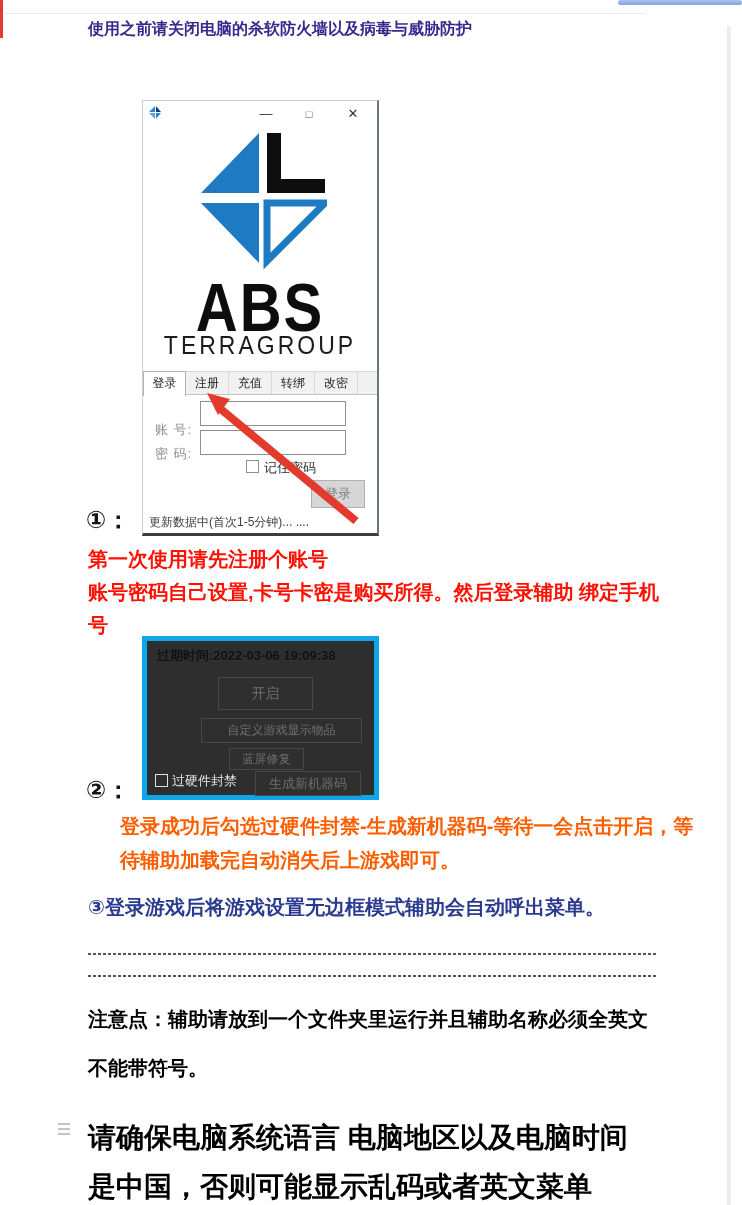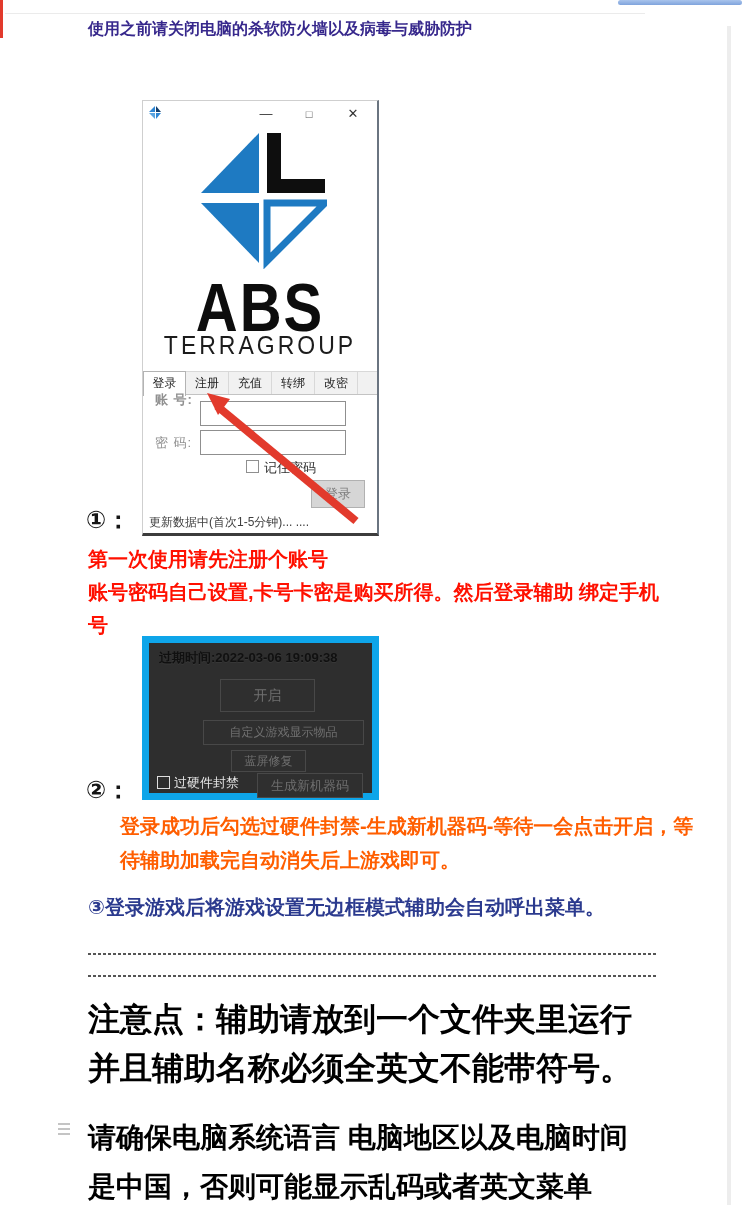--- a/index.html
+++ b/index.html
@@ -39,21 +39,21 @@
   .f-input { position:absolute; width:146px; height:25px; background:#fff; border:1px solid #8f8f8f; }
   .chk { position:absolute; width:13px; height:13px; border:1px solid #8f8f8f; background:#fff; }
   .chk-label { position:absolute; font-size:13px; color:#2f2f2f; }
   .btn-login { position:absolute; left:168px; top:379px; width:54px; height:28px; background:#d6d6d6;
                border:1px solid #b1b1b1; color:#7d7d7d; font-size:13px; text-align:center; line-height:26px; }
   .status { position:absolute; left:6px; top:413px; font-size:12px; color:#3f3f3f; white-space:nowrap; }
   .arrow-svg { position:absolute; left:0; top:0; pointer-events:none; }
 
   
   .win2 { position:absolute; left:142px; top:636px; width:237px; height:164px; background:#2e2e2e;
-          border:7px solid #0ea5e9; }
+          border:5px solid #0ea5e9; }
   .expire { position:absolute; left:10px; top:6px; font-size:13px; font-weight:bold; color:#101010;
             text-shadow:0 1px 0 rgba(120,120,120,0.12); white-space:nowrap; }
   .dbtn { position:absolute; background:#2f2f2f; border:1px solid #484848; color:#6f6f6f;
           text-align:center; }
   .d-start { left:71px; top:36px; width:95px; height:33px; font-size:14px; line-height:31px; }
   .d-custom { left:54px; top:77px; width:161px; height:25px; font-size:12px; line-height:23px; }
   .d-blue { left:82px; top:107px; width:75px; height:22px; font-size:12px; line-height:20px; }
   .d-newid { left:108px; top:130px; width:106px; height:25px; font-size:13px; line-height:23px; }
   .dchk { position:absolute; left:8px; top:133px; width:13px; height:13px; border:1px solid #dedede;
           background:transparent; }
@@ -64,21 +64,21 @@
   .m1 { top:504px; } .m2 { top:774px; }
   .red-block { position:absolute; left:88px; top:543px; width:580px; font-size:20px; line-height:33px;
                font-weight:bold; color:#ff1000; }
   .orange-block { position:absolute; left:88px; top:809px; width:580px; font-size:20px; line-height:34px;
                font-weight:bold; color:#ff5e00;margin-left:32px; }
   .blue-step { position:absolute; left:88px; top:891px; width:620px; font-size:20px; line-height:32px;
                font-weight:bold; color:#2b3a8e; }
   .dash { position:absolute; left:88px; width:568px; height:2px;
           background:repeating-linear-gradient(90deg,#555 0 3px,transparent 3px 5px); }
   .dash1 { top:953px; } .dash2 { top:975px; }
-  .note1 { position:absolute; left:88px; top:995px; width:572px; font-size:32px; line-height:49px;
+  .note1 { position:absolute; left:88px; top:995px; width:572px; font-size:20px; line-height:49px;
            font-weight:bold; color:#000; }
   .note2 { position:absolute; left:88px; top:1113px; width:540px; font-size:28px; line-height:49px;
            font-weight:bold; color:#000; }
   .drag-handle { position:absolute; left:58px; top:1123px; width:12px; }
   .drag-handle i { display:block; height:2px; background:#c4c4c4; margin-bottom:3px; }
 </style>
 </head>
 <body>
 
 <div class="page">
@@ -114,23 +114,23 @@
     <div class="subbrand">TERRAGROUP</div>
 
     <div class="tabstrip">
       <div class="tab active">登录</div>
       <div class="tab">注册</div>
       <div class="tab">充值</div>
       <div class="tab">转绑</div>
       <div class="tab">改密</div>
     </div>
 
-    <div class="f-label" style="left:12px; top:290px;font-weight:bold;">账 号:</div>
+    <div class="f-label" style="left:12px; top:320px;">账 号:</div>
     <div class="f-input" style="left:57px; top:300px;"></div>
-    <div class="f-label" style="left:12px; top:333px;text-align:right;">密 码:</div>
+    <div class="f-label" style="left:12px; top:344px;text-align:right;">密 码:</div>
     <div class="f-input" style="left:57px; top:329px;"></div>
 
     <div class="chk" style="left:103px; top:359px;"></div>
     <div class="chk-label" style="left:121px; top:358px;">记住密码</div>
 
     <div class="btn-login">登录</div>
 
     <div class="status">更新数据中(首次1-5分钟)...  ....</div>
 
     <svg class="arrow-svg" width="237" height="436" viewBox="0 0 237 436">

